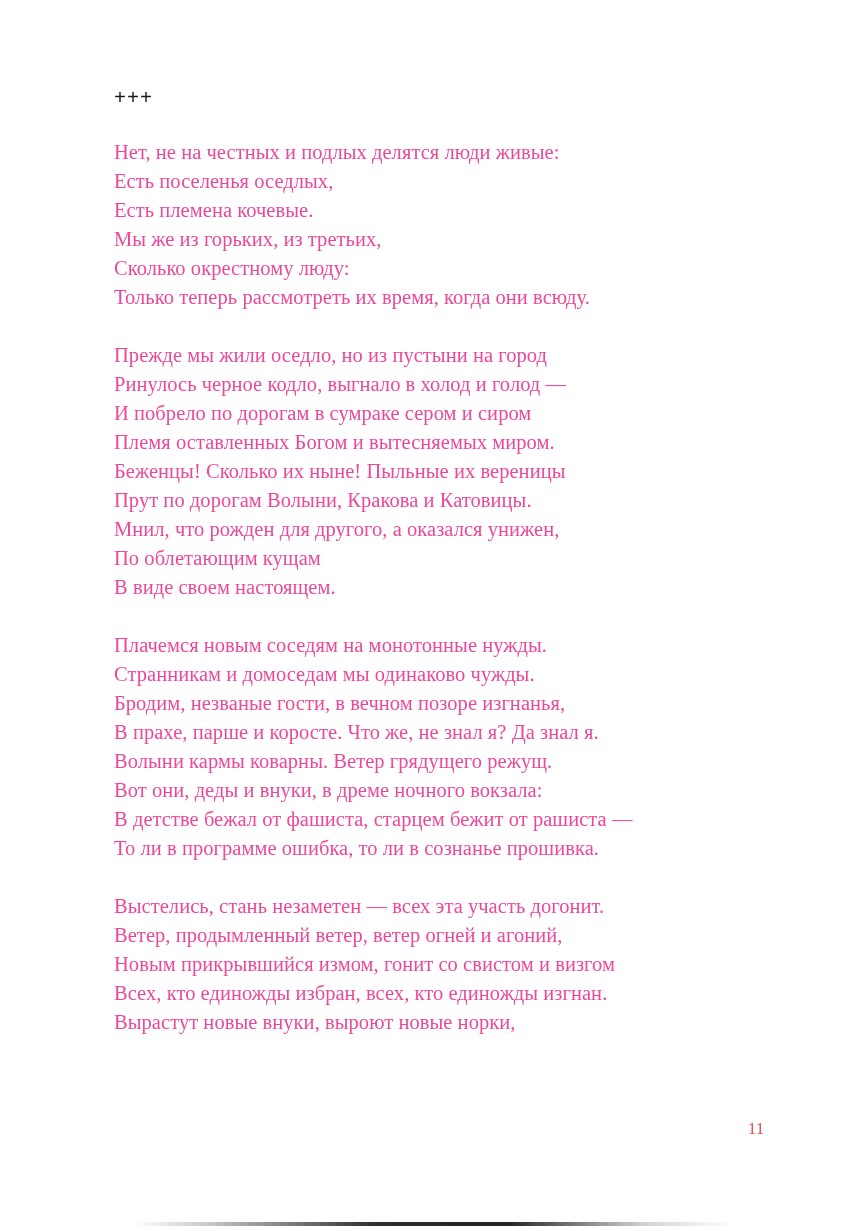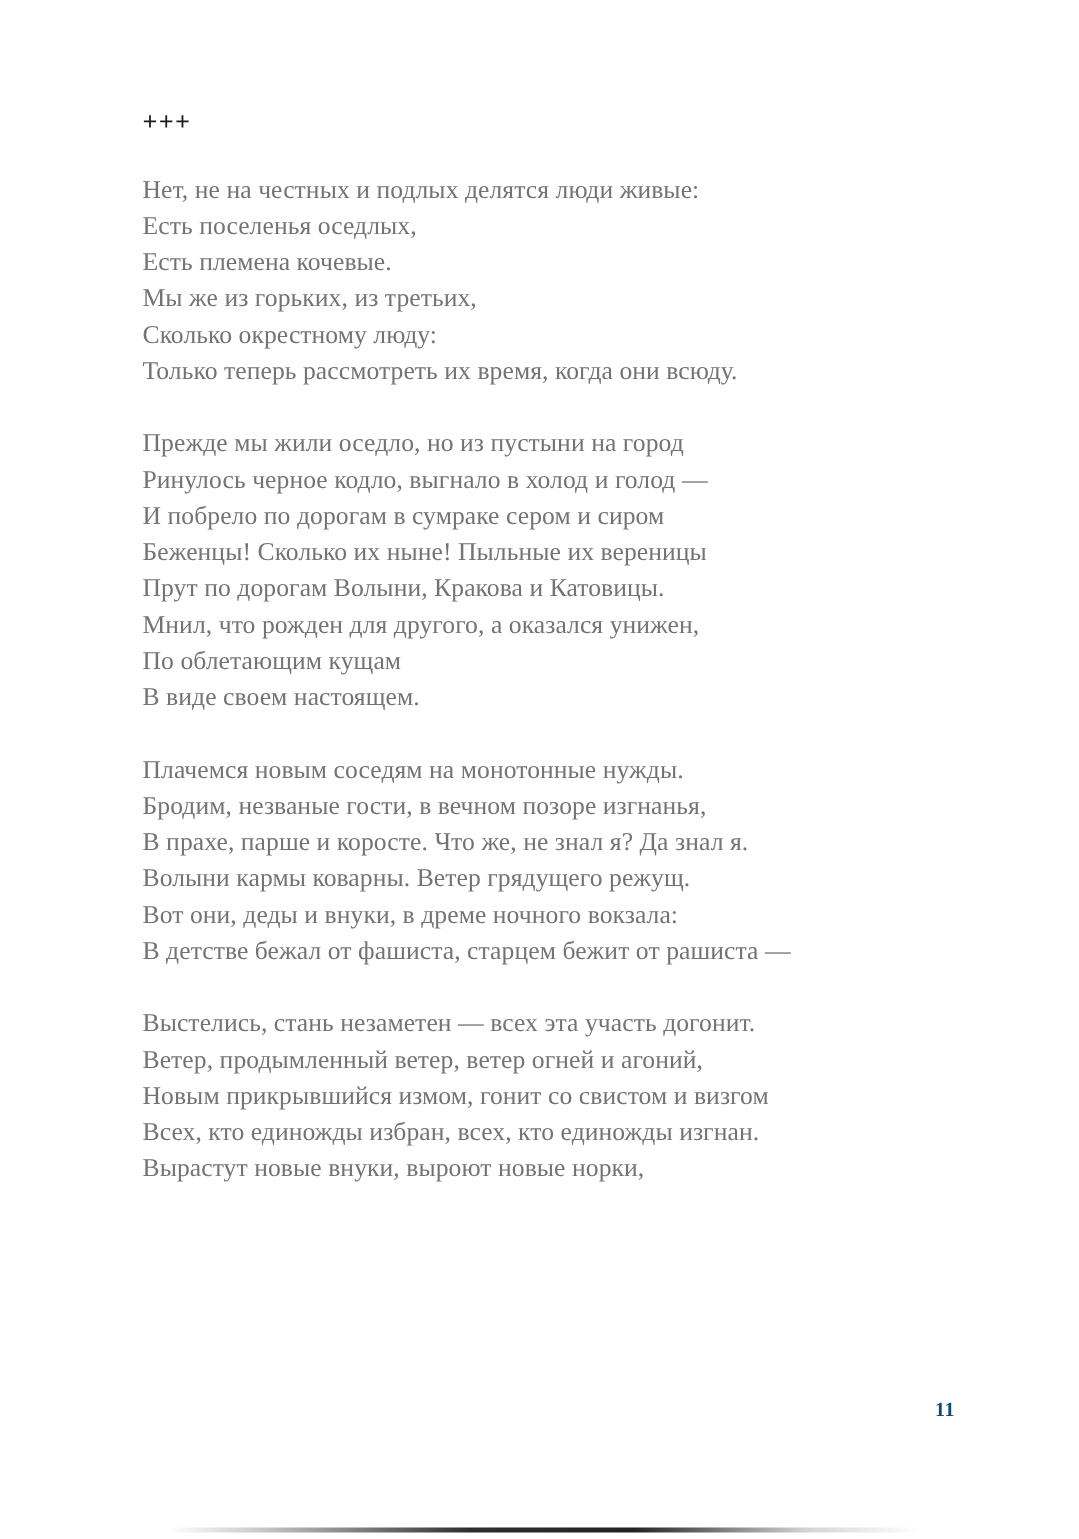--- a/index.html
+++ b/index.html
@@ -34,33 +34,32 @@
   .stanza {
     margin: 0 0 29px 0;
   }
   .stanza:last-of-type {
     margin-bottom: 0;
   }
   .line {
     font-family: "Liberation Serif", "DejaVu Serif", serif;
     font-size: 20.5px;
     line-height: 29px;
-    color: #737373;
+    color: #ec4899;
     white-space: pre;
     letter-spacing: 0.05px;
   }
   .page-number {
     position: absolute;
     left: 748px;
     top: 1120px;
     font-family: "Liberation Serif", "DejaVu Serif", serif;
     font-size: 16px;
-    color: #0c4a6e;
+    color: #ef4444;
     letter-spacing: 0.5px;
-    font-weight: bold;
   }
   .scan-edge {
     position: absolute;
     left: 135px;
     top: 1222px;
     width: 600px;
     height: 4px;
     background: linear-gradient(to right,
         rgba(255,255,255,0) 0%,
         rgba(40,40,40,0.25) 12%,
@@ -85,34 +84,37 @@
       <div class="line">Есть племена кочевые.</div>
       <div class="line">Мы же из горьких, из третьих,</div>
       <div class="line">Сколько окрестному люду:</div>
       <div class="line">Только теперь рассмотреть их время, когда они всюду.</div>
     </div>
 
     <div class="stanza">
       <div class="line">Прежде мы жили оседло, но из пустыни на город</div>
       <div class="line">Ринулось черное кодло, выгнало в холод и голод —</div>
       <div class="line">И побрело по дорогам в сумраке сером и сиром</div>
+      <div class="line">Племя оставленных Богом и вытесняемых миром.</div>
       <div class="line">Беженцы! Сколько их ныне! Пыльные их вереницы</div>
       <div class="line">Прут по дорогам Волыни, Кракова и Катовицы.</div>
       <div class="line">Мнил, что рожден для другого, а оказался унижен,</div>
       <div class="line">По облетающим кущам</div>
       <div class="line">В виде своем настоящем.</div>
     </div>
 
     <div class="stanza">
       <div class="line">Плачемся новым соседям на монотонные нужды.</div>
+      <div class="line">Странникам и домоседам мы одинаково чужды.</div>
       <div class="line">Бродим, незваные гости, в вечном позоре изгнанья,</div>
       <div class="line">В прахе, парше и коросте. Что же, не знал я? Да знал я.</div>
       <div class="line">Волыни кармы коварны. Ветер грядущего режущ.</div>
       <div class="line">Вот они, деды и внуки, в дреме ночного вокзала:</div>
       <div class="line">В детстве бежал от фашиста, старцем бежит от рашиста —</div>
+      <div class="line">То ли в программе ошибка, то ли в сознанье прошивка.</div>
     </div>
 
     <div class="stanza">
       <div class="line">Выстелись, стань незаметен — всех эта участь догонит.</div>
       <div class="line">Ветер, продымленный ветер, ветер огней и агоний,</div>
       <div class="line">Новым прикрывшийся измом, гонит со свистом и визгом</div>
       <div class="line">Всех, кто единожды избран, всех, кто единожды изгнан.</div>
       <div class="line">Вырастут новые внуки, выроют новые норки,</div>
     </div>
   </div>

